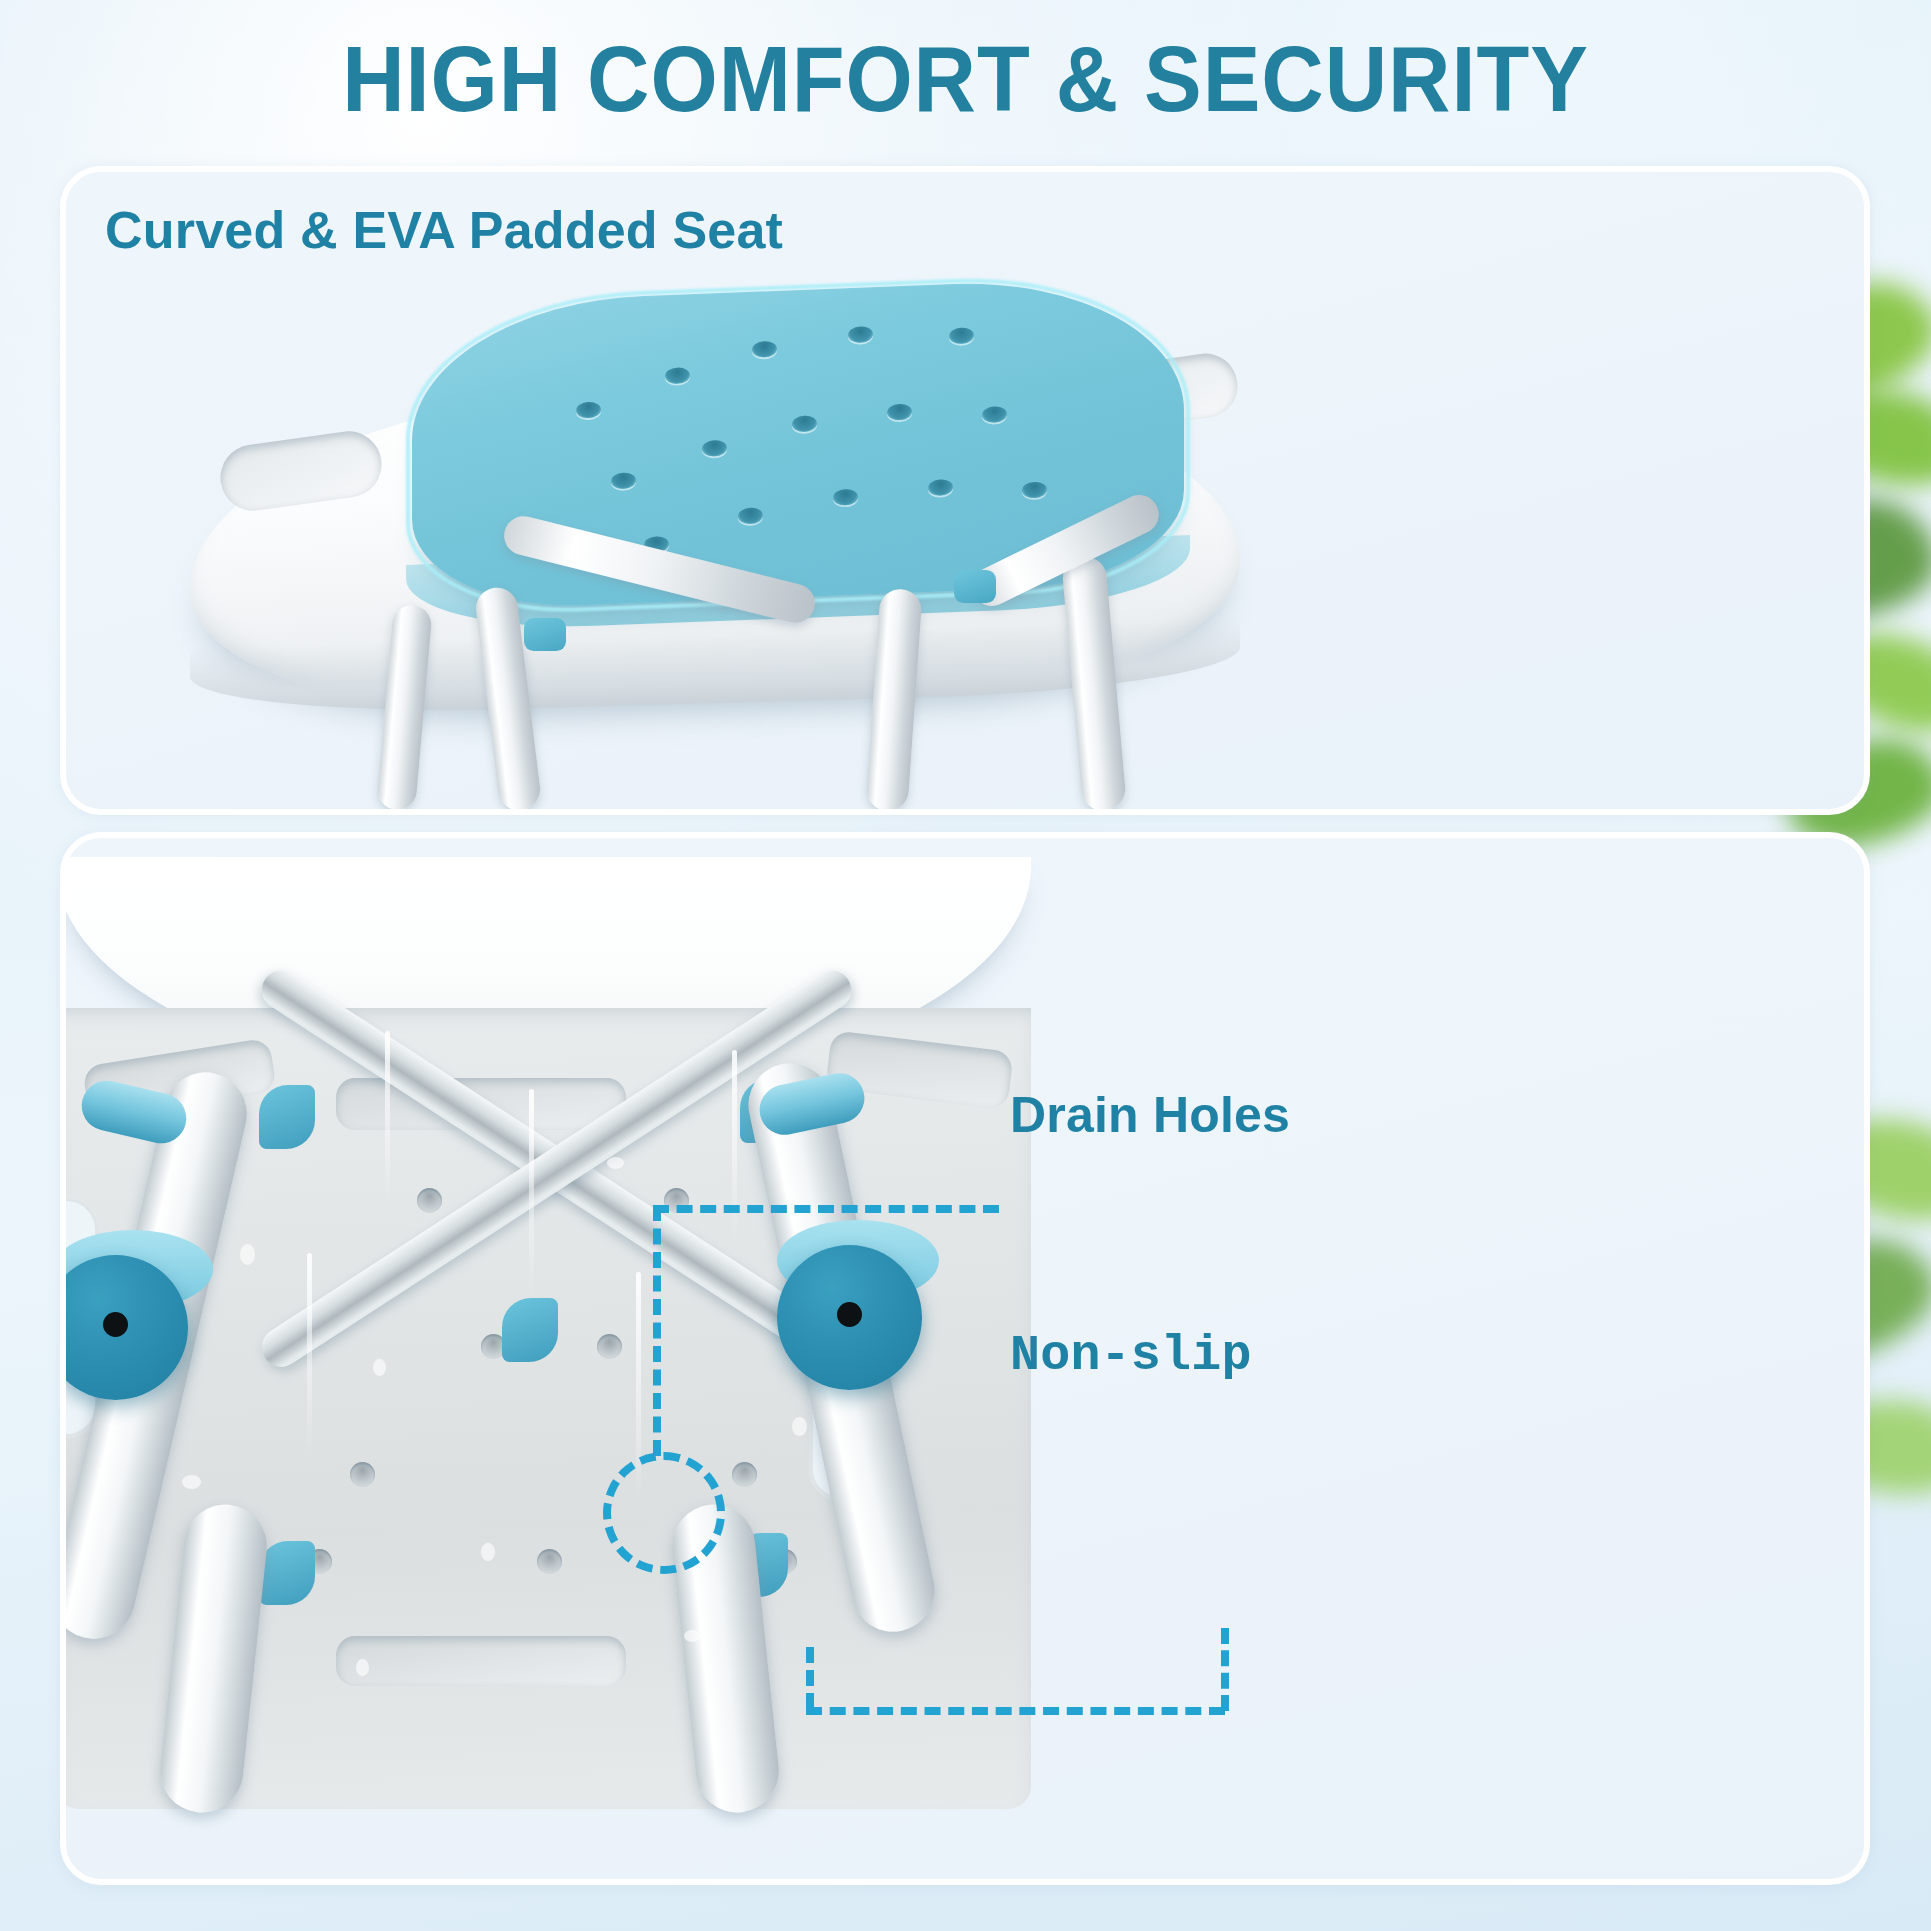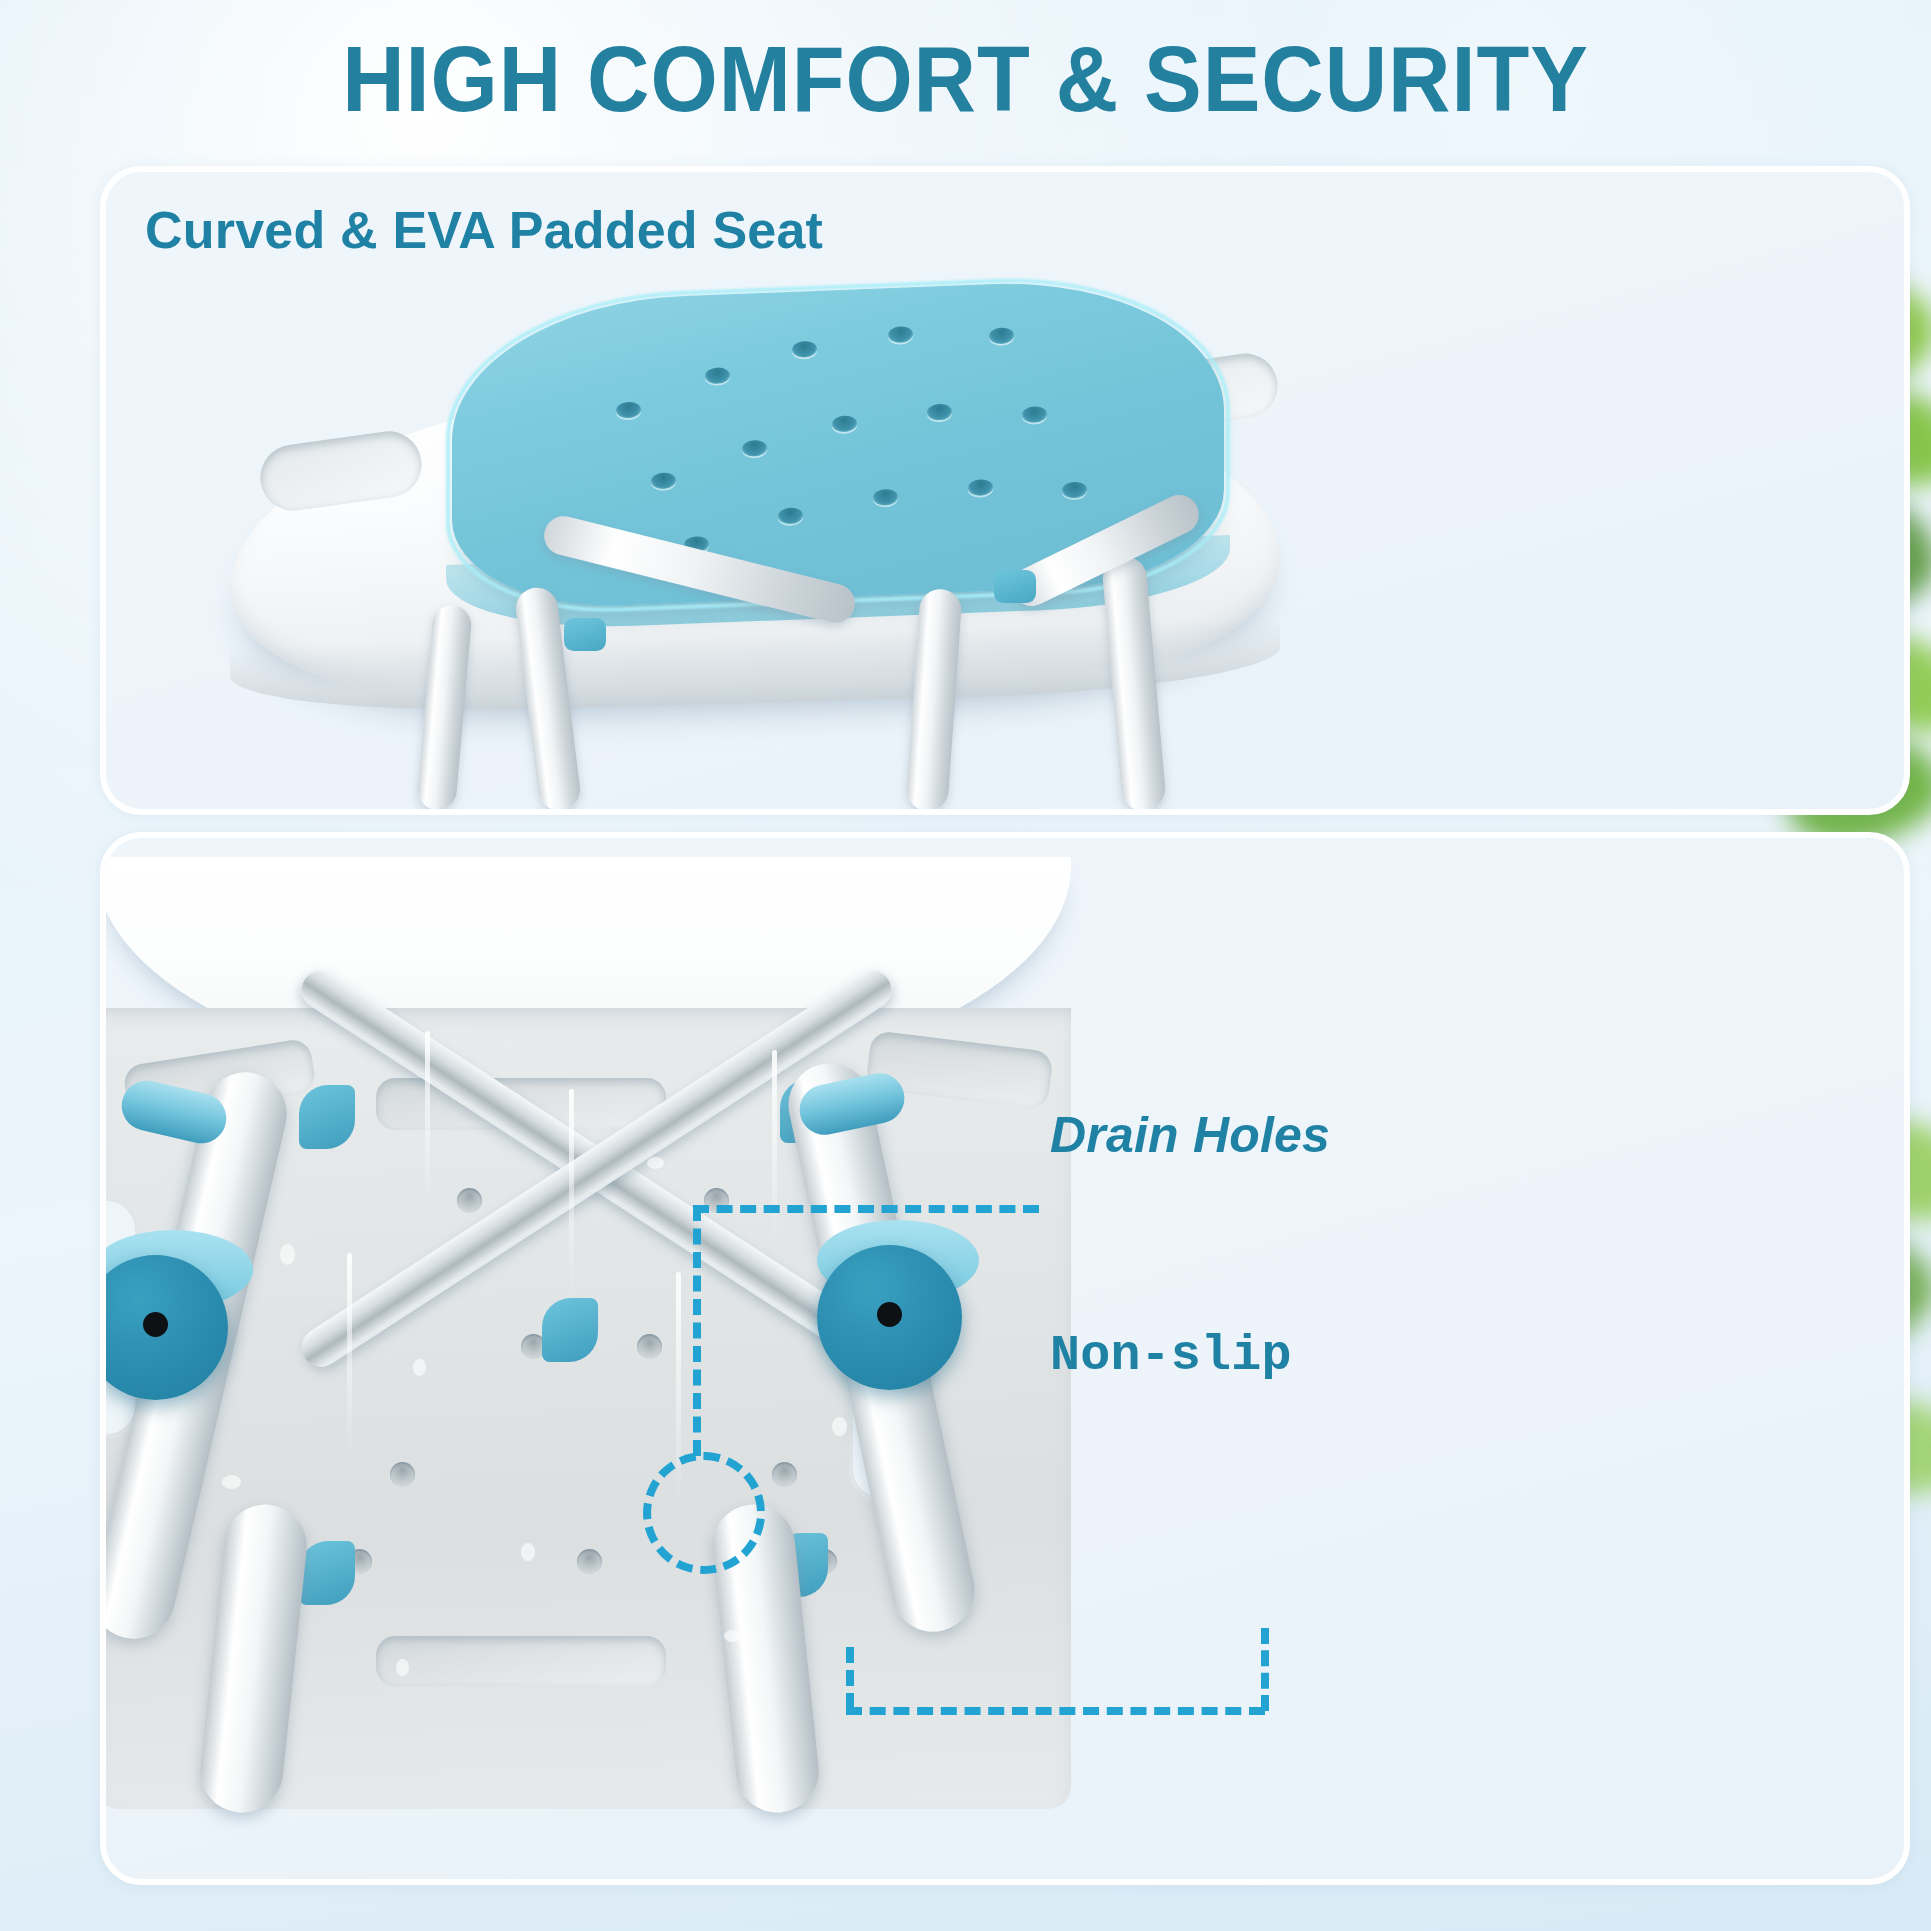--- a/index.html
+++ b/index.html
@@ -31,21 +31,20 @@
   }
 
   
   .card{
     position:absolute;
     border:6.8px solid #ffffff;
     border-radius:41px;
     background:linear-gradient(165deg,#eef5fb 0%,#edf4fa 45%,#e9f2f9 100%);
     box-shadow:0 1.9px 13.5px rgba(120,160,190,.13);
     overflow:hidden;
-    margin-left:40px;
   }
   #card-top{left:60px;top:166px;width:1798px;height:637px;}
   #card-bottom{left:60px;top:832px;width:1798px;height:1041px;}
 
   .card-head{position:absolute;left:39px;top:31px;z-index:30;}
   .head-title{font-size:52px;font-weight:bold;color:#1f82a4;letter-spacing:0.2px;line-height:1.05;}
   .head-sub{font-size:43px;color:#4d5356;margin-top:7.7px;line-height:1.1;}
 
   
   .top-art{position:absolute;left:0;top:0;width:100%;height:100%;}
@@ -306,21 +305,21 @@
     </div>
 
     <div class="dash-circle" style="left:537px;top:614px;width:106px;height:106px;"></div>
     <div class="dash-v" style="left:587px;top:367px;height:251px;"></div>
     <div class="dash-h" style="left:587px;top:367px;width:346px;"></div>
 
     <div class="dash-v" style="left:740px;top:809px;height:62px;"></div>
     <div class="dash-h" style="left:740px;top:869px;width:419px;"></div>
     <div class="dash-v" style="left:1155px;top:790px;height:83px;"></div>
 
-    <div class="callout" style="left:944px;top:269px;width:541px;font-style:italic;">
+    <div class="callout" style="left:944px;top:249px;width:541px;">
       <div class="co-title">Drain Holes</div>
     </div>
 
     <div class="callout" style="left:944px;top:490px;width:869px;font-family:Liberation Mono, monospace;">
       <div class="co-title">Non-slip</div>
     </div>
   </div>
 </div>
 
 

